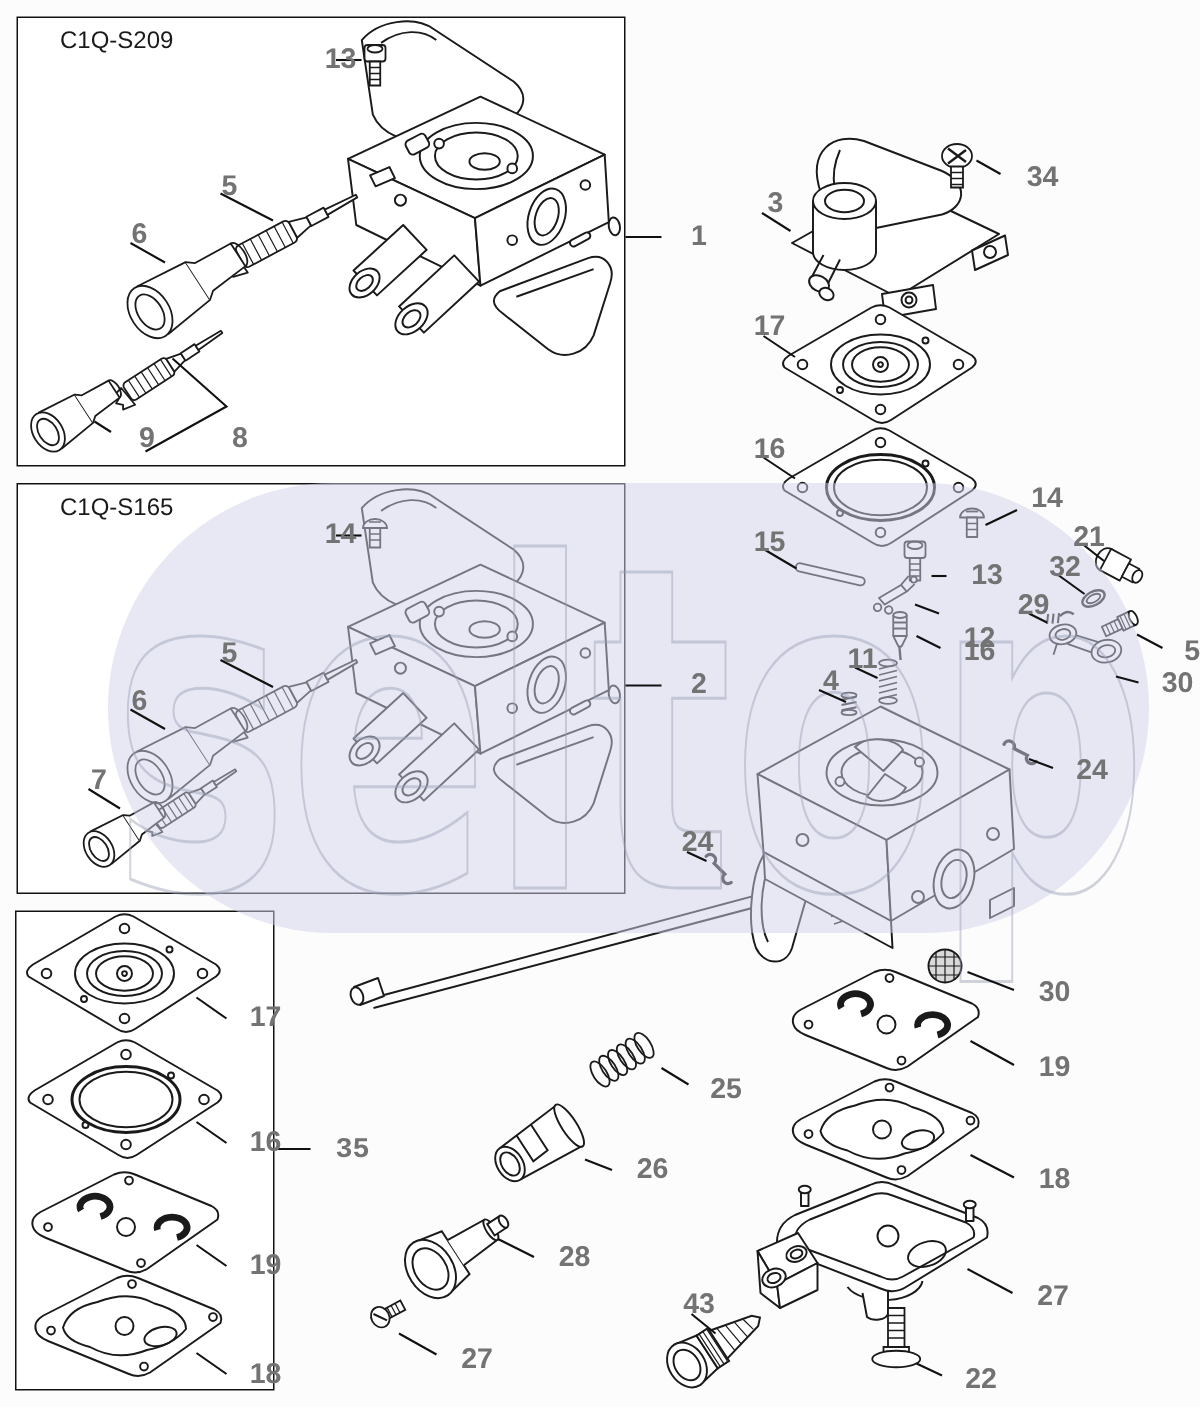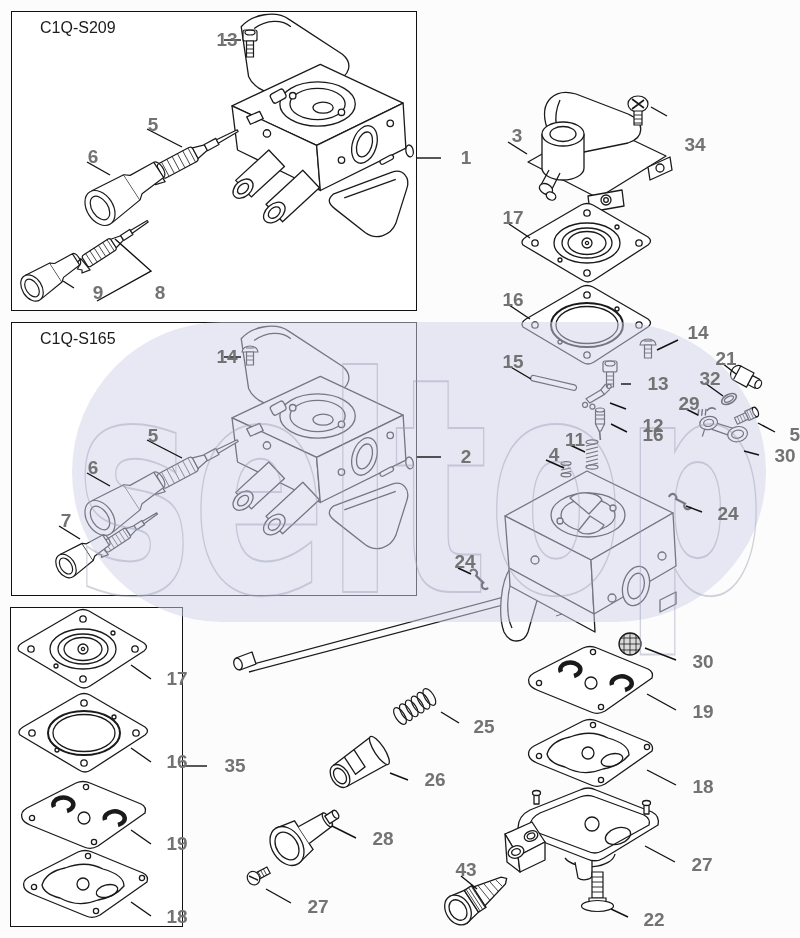--- a/index.html
+++ b/index.html
@@ -437,23 +437,23 @@
     <div class="co" style="left:450px;top:158px;">1</div>
     <div class="co" style="left:211px;top:357px;">14</div>
     <div class="co" style="left:137px;top:436px;">5</div>
     <div class="co" style="left:77px;top:468px;">6</div>
     <div class="co" style="left:50px;top:521px;">7</div>
     <div class="co" style="left:450px;top:457px;">2</div>
     <div class="co" style="left:161px;top:679px;">17</div>
     <div class="co" style="left:161px;top:762px;">16</div>
     <div class="co" style="left:161px;top:844px;">19</div>
     <div class="co" style="left:161px;top:917px;">18</div>
-    <div class="co" style="left:219px;top:766px;">35</div>
+    <div class="co" style="left:219px;top:766px;font-family:Liberation Mono, monospace;">35</div>
     <div class="co" style="left:501px;top:136px;">3</div>
-    <div class="co" style="left:679px;top:119px;margin-top:26px;">34</div>
+    <div class="co" style="left:679px;top:119px;">34</div>
     <div class="co" style="left:497px;top:218px;">17</div>
     <div class="co" style="left:497px;top:300px;">16</div>
     <div class="co" style="left:682px;top:333px;">14</div>
     <div class="co" style="left:497px;top:362px;">15</div>
     <div class="co" style="left:642px;top:384px;">13</div>
     <div class="co" style="left:710px;top:359px;">21</div>
     <div class="co" style="left:694px;top:379px;">32</div>
     <div class="co" style="left:637px;top:410px;margin-top:16px;">12</div>
     <div class="co" style="left:673px;top:404px;">29</div>
     <div class="co" style="left:637px;top:435px;">16</div>

